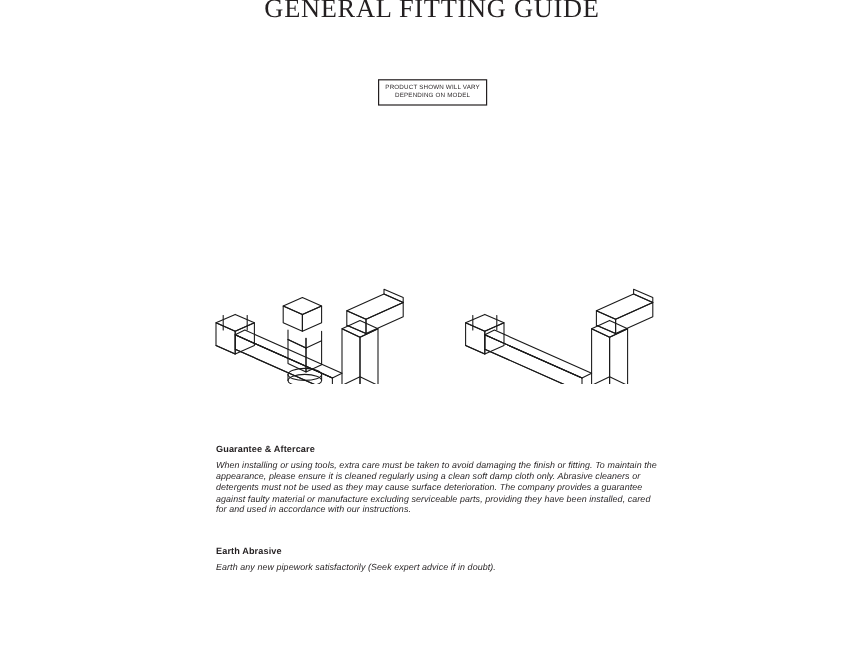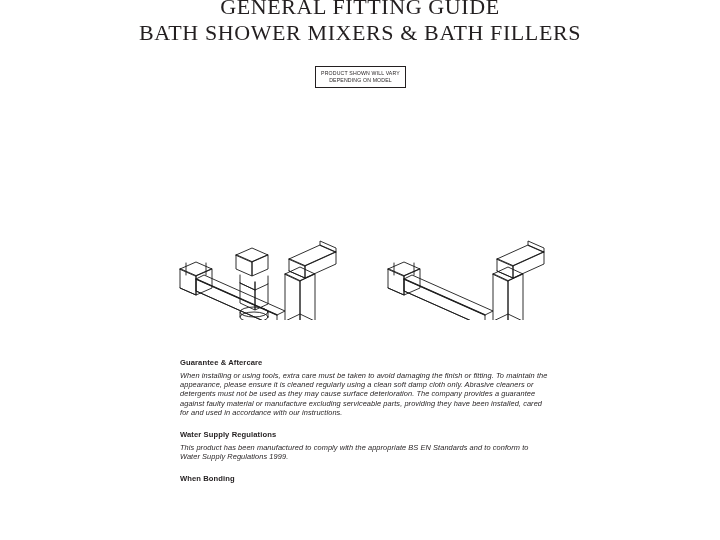--- a/index.html
+++ b/index.html
@@ -72,21 +72,21 @@
     left: 0;
     top: 105px;
     width: 720px;
     height: 215px;
   }
 
   
   .body-copy {
     position: absolute;
     left: 180px;
-    top: 358px;
+    top: 370px;
     width: 370px;
   }
   .sec-head {
     font-size: 7.6px;
     font-weight: bold;
     letter-spacing: 0.1px;
     margin: 0 0 4px 0;
   }
   .sec-para {
     font-size: 7.4px;
@@ -98,21 +98,20 @@
   .gap-big { height: 13px; }
   .gap-small { height: 8px; }
 </style>
 </head>
 <body>
 
 <div class="page">
 
   <div class="title-block">
     <div class="title-line1">GENERAL FITTING GUIDE</div>
-    <div class="title-line2">BATH SHOWER MIXERS &amp; BATH FILLERS</div>
   </div>
 
   <div class="note-box">
     <div>PRODUCT SHOWN WILL VARY</div>
     <div>DEPENDING ON MODEL</div>
   </div>
 
   <div class="illustration">
     <svg width="720" height="215" viewBox="0 0 720 215" xmlns="http://www.w3.org/2000/svg">
       <g fill="none" stroke="#1a1a1a" stroke-width="0.9" stroke-linejoin="round" stroke-linecap="round">
@@ -260,27 +259,24 @@
 
   <div class="body-copy">
 
     <div>
       <p class="sec-head">Guarantee &amp; Aftercare</p>
       <p class="sec-para">When installing or using tools, extra care must be taken to avoid damaging the finish or fitting. To maintain the appearance, please ensure it is cleaned regularly using a clean soft damp cloth only. Abrasive cleaners or detergents must not be used as they may cause surface deterioration. The company provides a guarantee against faulty material or manufacture excluding serviceable parts, providing they have been installed, cared for and used in accordance with our instructions.</p>
     </div>
 
     <div class="gap-big"></div>
 
+
+    <div class="gap-big"></div>
+
     <div>
-      <p class="sec-head">Water Supply Regulations</p>
-      <p class="sec-para">This product has been manufactured to comply with the appropriate BS EN Standards and to conform to Water Supply Regulations 1999.</p>
-    </div>
-
-    <div class="gap-big"></div>
-
-    <div>
-      <p class="sec-head">When Bonding</p>
+      <p class="sec-head">Earth Abrasive</p>
+      <p class="sec-para">Earth any new pipework satisfactorily (Seek expert advice if in doubt).</p>
       <div class="gap-small"></div>
     </div>
 
   </div>
 
 </div>
 
 </body></html>

